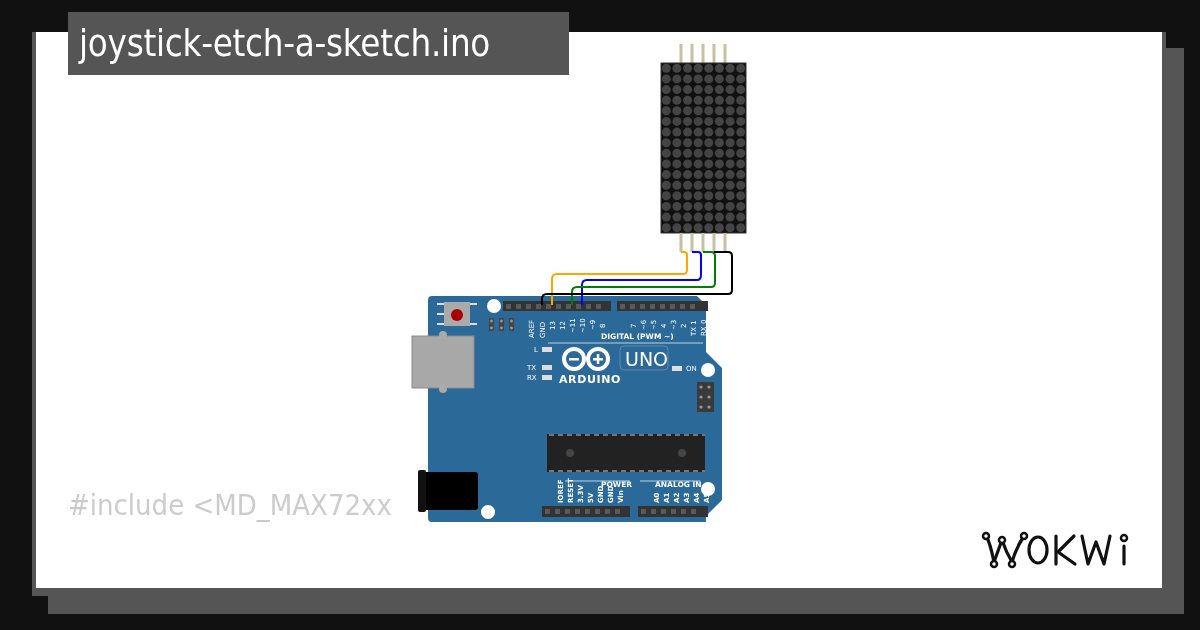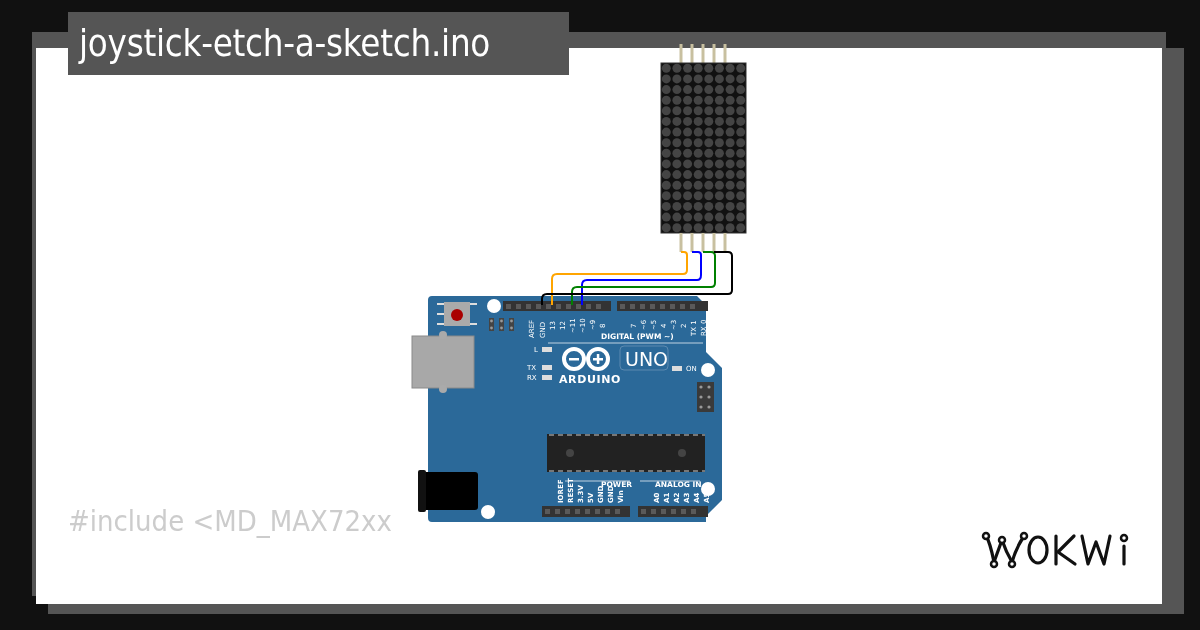--- a/index.html
+++ b/index.html
@@ -1,19 +1,19 @@
 <!DOCTYPE html>
 <html><head>
 <meta charset="utf-8">
 <style>
   html, body { margin:0; padding:0; }
   body { width:1200px; height:630px; background:#111111; position:relative; overflow:hidden; font-family:"Liberation Sans", sans-serif; }
   .shadow { position:absolute; left:48px; top:48px; width:1136px; height:566px; background:#555555; }
   .card { position:absolute; left:32px; top:32px; width:1134px; height:564px; background:#555555; }
-  .card-inner { position:absolute; left:4px; top:16px; width:1126px; height:556px; background:#ffffff; overflow:hidden; }
+  .card-inner { position:absolute; left:4px; top:0; width:1126px; height:556px; background:#ffffff; overflow:hidden; }
   .title-tab { position:absolute; left:68px; top:12px; width:501px; height:63px; background:#555555; color:#ffffff; font-size:38px; line-height:63px; padding-left:11px; box-sizing:border-box; letter-spacing:-0.3px; font-family:"DejaVu Sans", sans-serif; font-weight:normal; transform-origin:left center; }
   .title-tab span { display:inline-block; transform:scaleX(0.86); transform-origin:left center; white-space:nowrap; }
   .code { position:absolute; left:32px; top:354px; color:#cccccc; font-family:"DejaVu Sans", sans-serif; font-size:28px; line-height:48px; white-space:pre; }
   .code .line { height:48px; transform:scaleX(0.93); transform-origin:left center; }
   .circuit { position:absolute; left:0; top:0; }
   .wokwi { position:absolute; left:980px; top:528px; }
 </style>
 </head>
 <body>
 

